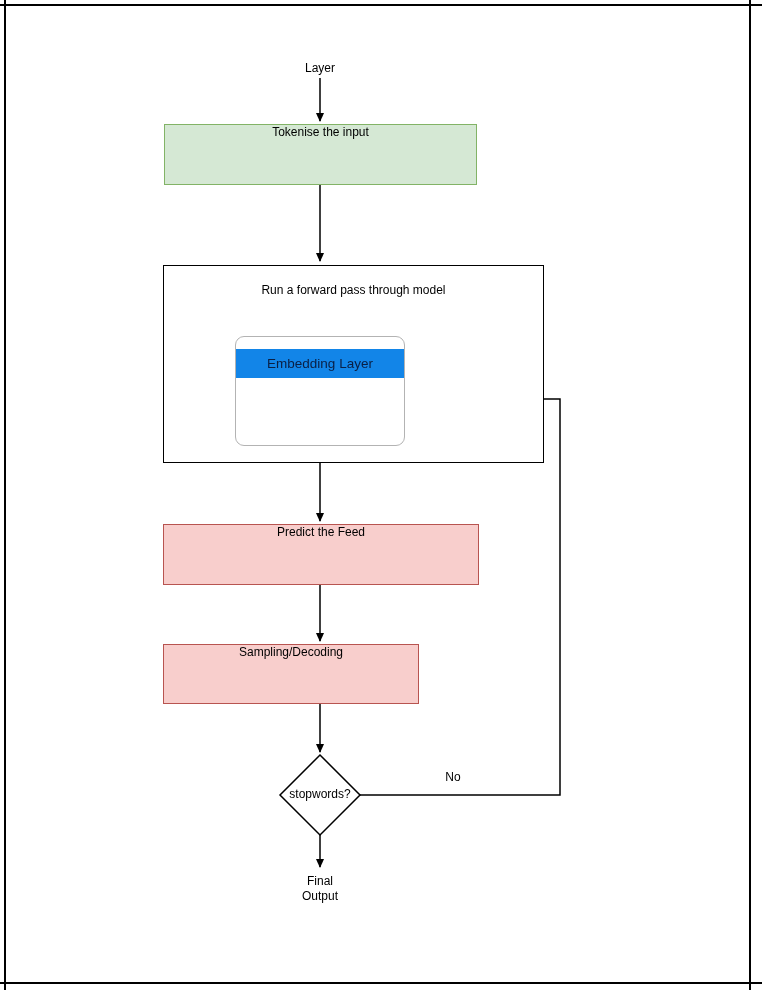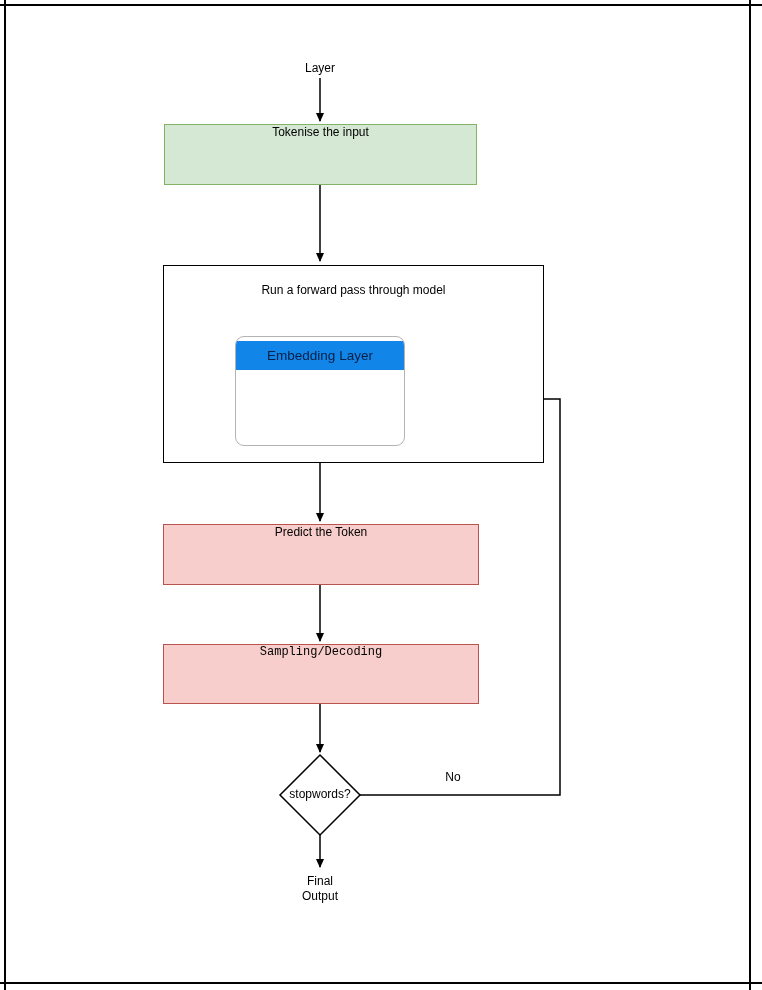--- a/index.html
+++ b/index.html
@@ -30,26 +30,26 @@
 
   .node{position:absolute;display:flex;align-items:flex-start;justify-content:center;
         font-size:12px;text-align:center;}
   .node-tokenise{left:164px;top:124px;width:313px;height:61px;
         background:var(--green-fill);border:1px solid var(--green-border);}
   .node-forward{left:163px;top:265px;width:381px;height:198px;
         background:#fff;border:1px solid var(--line);display:block;}
   .forward-title{margin-top:17px;text-align:center;font-size:12px;}
   .node-predict{left:163px;top:524px;width:316px;height:61px;
         background:var(--pink-fill);border:1px solid var(--pink-border);}
-  .node-sampling{left:163px;top:644px;width:316px;height:60px;
-        background:var(--pink-fill);border:1px solid var(--pink-border);font-family:Liberation Mono, monospace;}
+  .node-sampling{left:163px;top:644px;width:256px;height:60px;
+        background:var(--pink-fill);border:1px solid var(--pink-border);}
 
   .layer-stack{position:absolute;left:71px;top:70px;width:170px;height:110px;
         background:#fff;border:1px solid #b3b3b3;border-radius:9px;
-        overflow:hidden;padding-top:4px;}
+        overflow:hidden;padding-top:12px;}
   .layer-row{height:29px;margin-bottom:2px;background:var(--blue-fill);
         display:flex;align-items:center;justify-content:center;
         font-size:13.5px;color:var(--layer-text-dark);}
   .layer-row.light{color:var(--layer-text-light);}
 </style>
 </head>
 <body>
 
 <div class="page">
 
@@ -85,21 +85,21 @@
   <div class="node node-forward">
     <div class="forward-title">Run a forward pass through model</div>
     <div class="layer-stack">
       <div class="layer-row">
         <span>Embedding Layer</span>
       </div>
     </div>
   </div>
 
   <div class="node node-predict">
-    <span>Predict the Token</span>
+    <span>Predict the Feed</span>
   </div>
 
   <div class="node node-sampling">
     <span>Sampling/Decoding</span>
   </div>
 
   <div class="label lbl-stopwords">stopwords?</div>
 
   <div class="label lbl-no">No</div>
 

